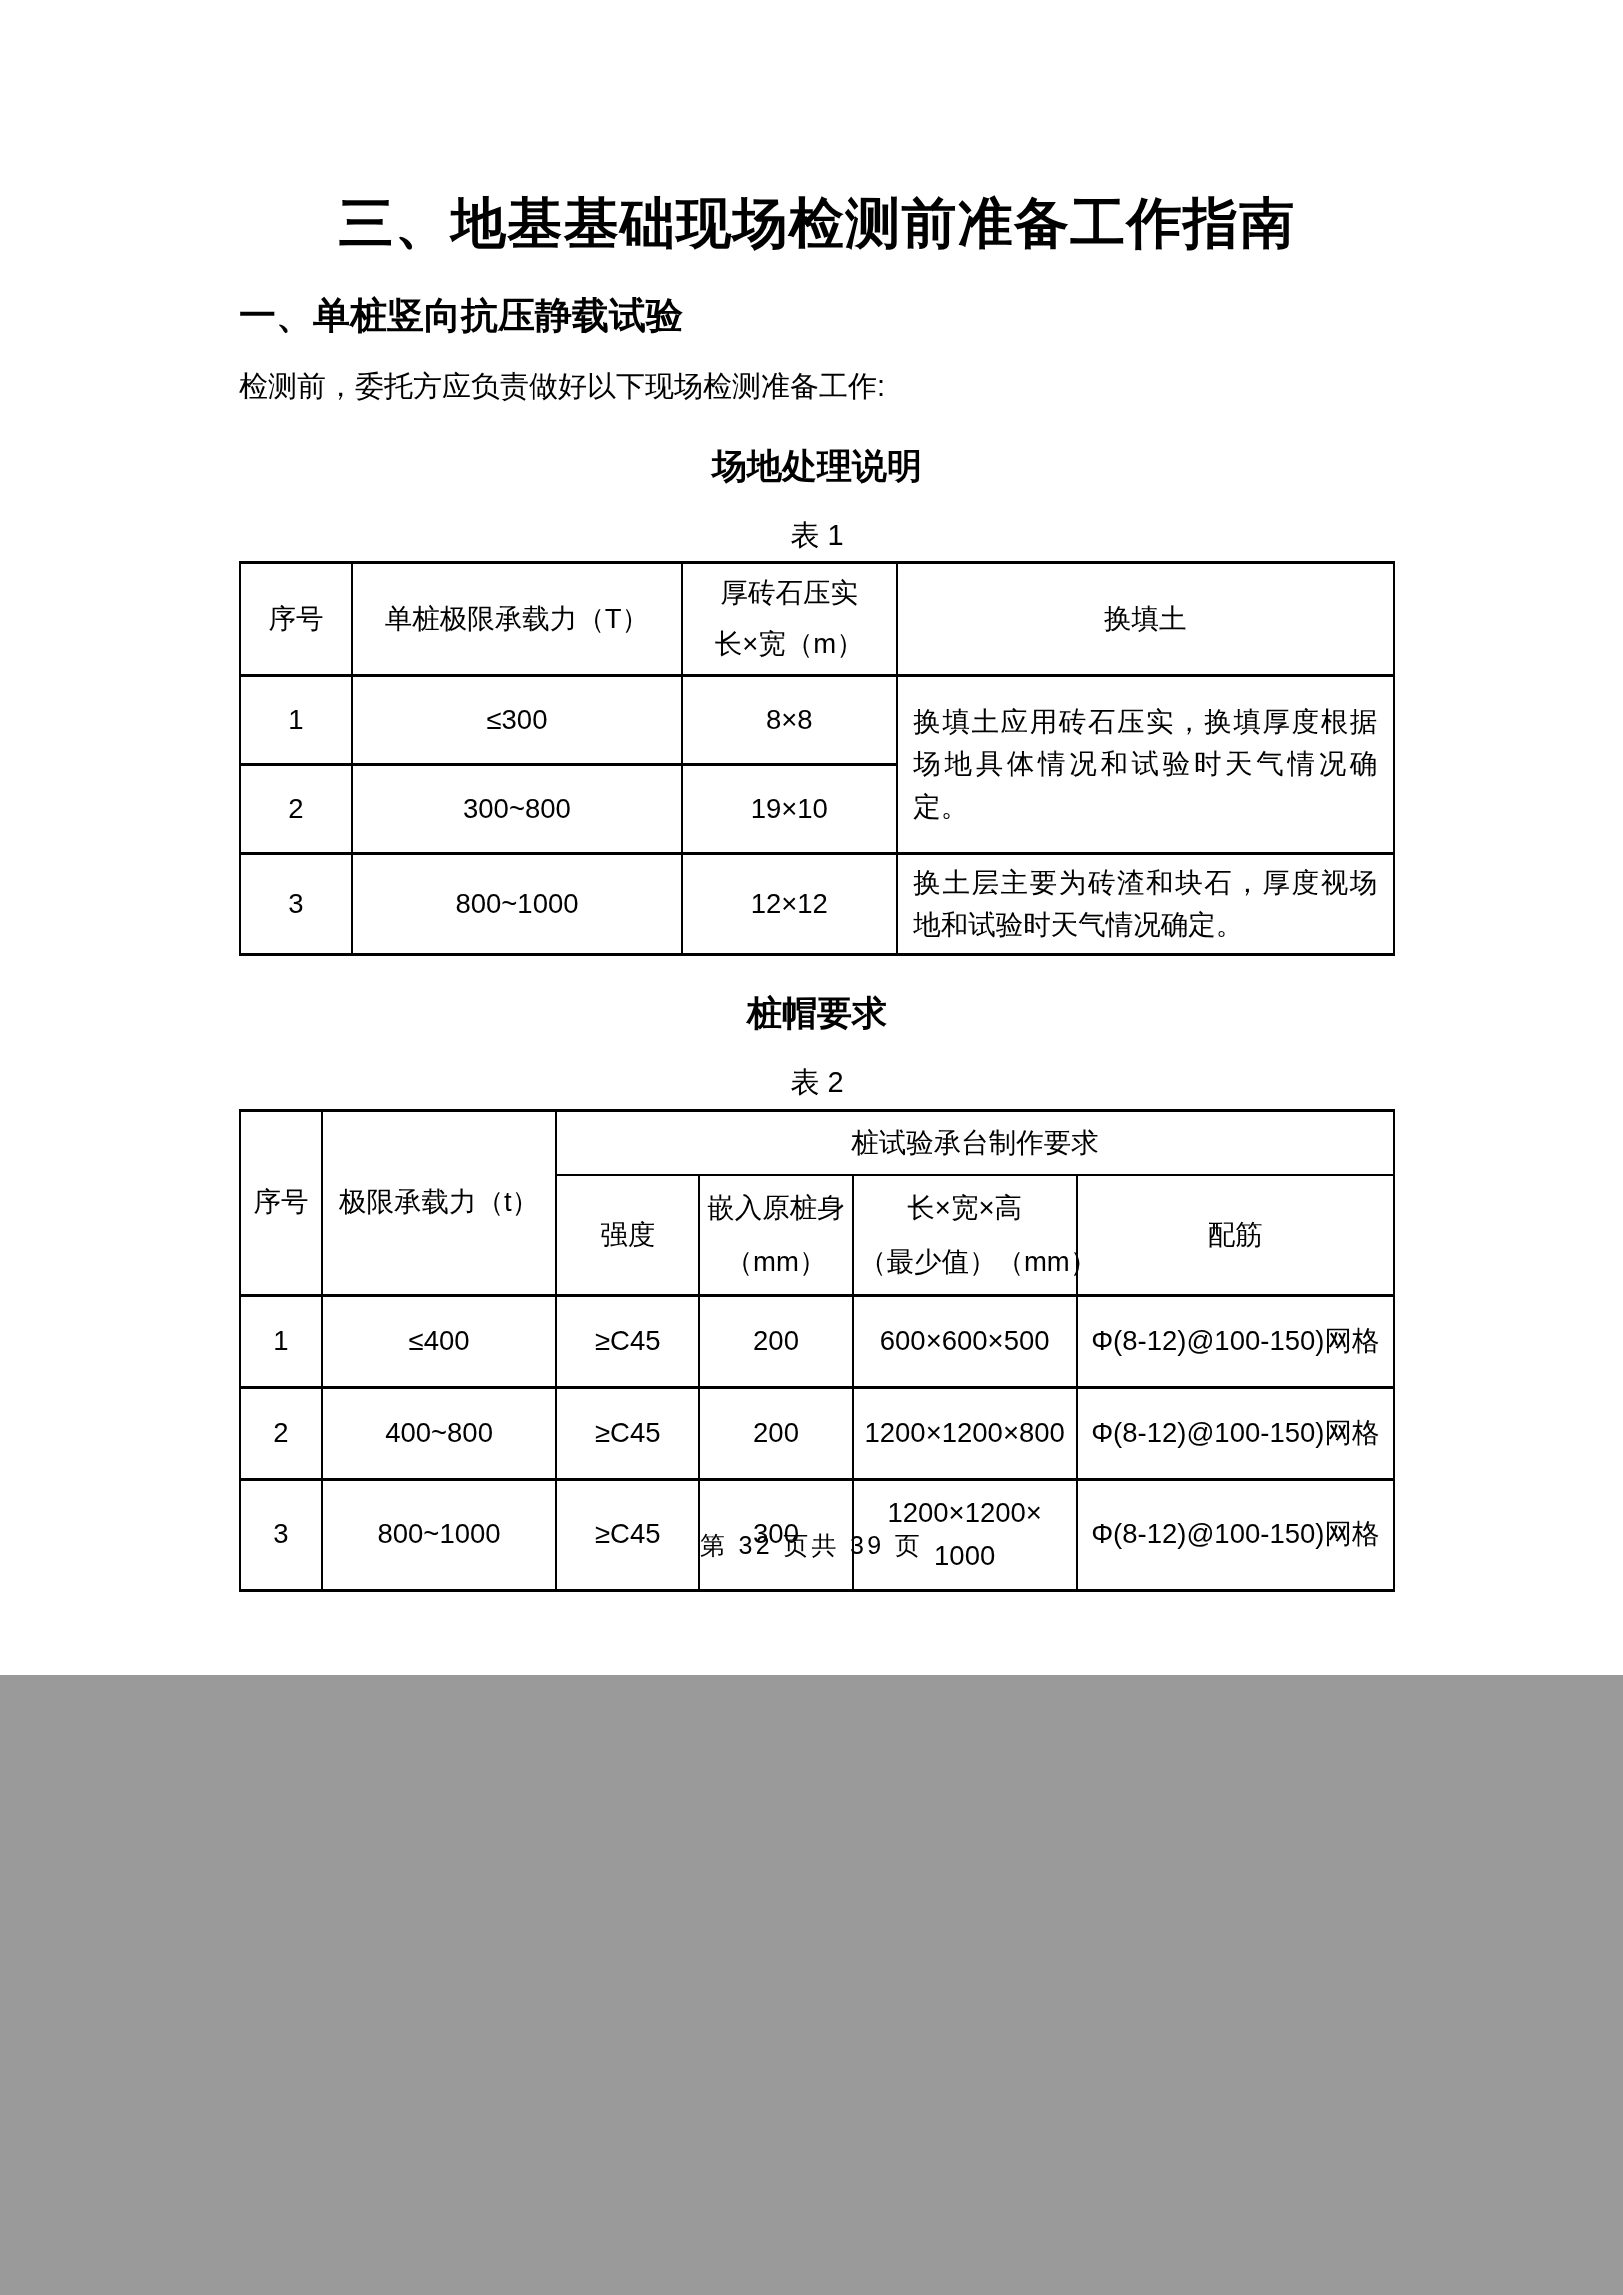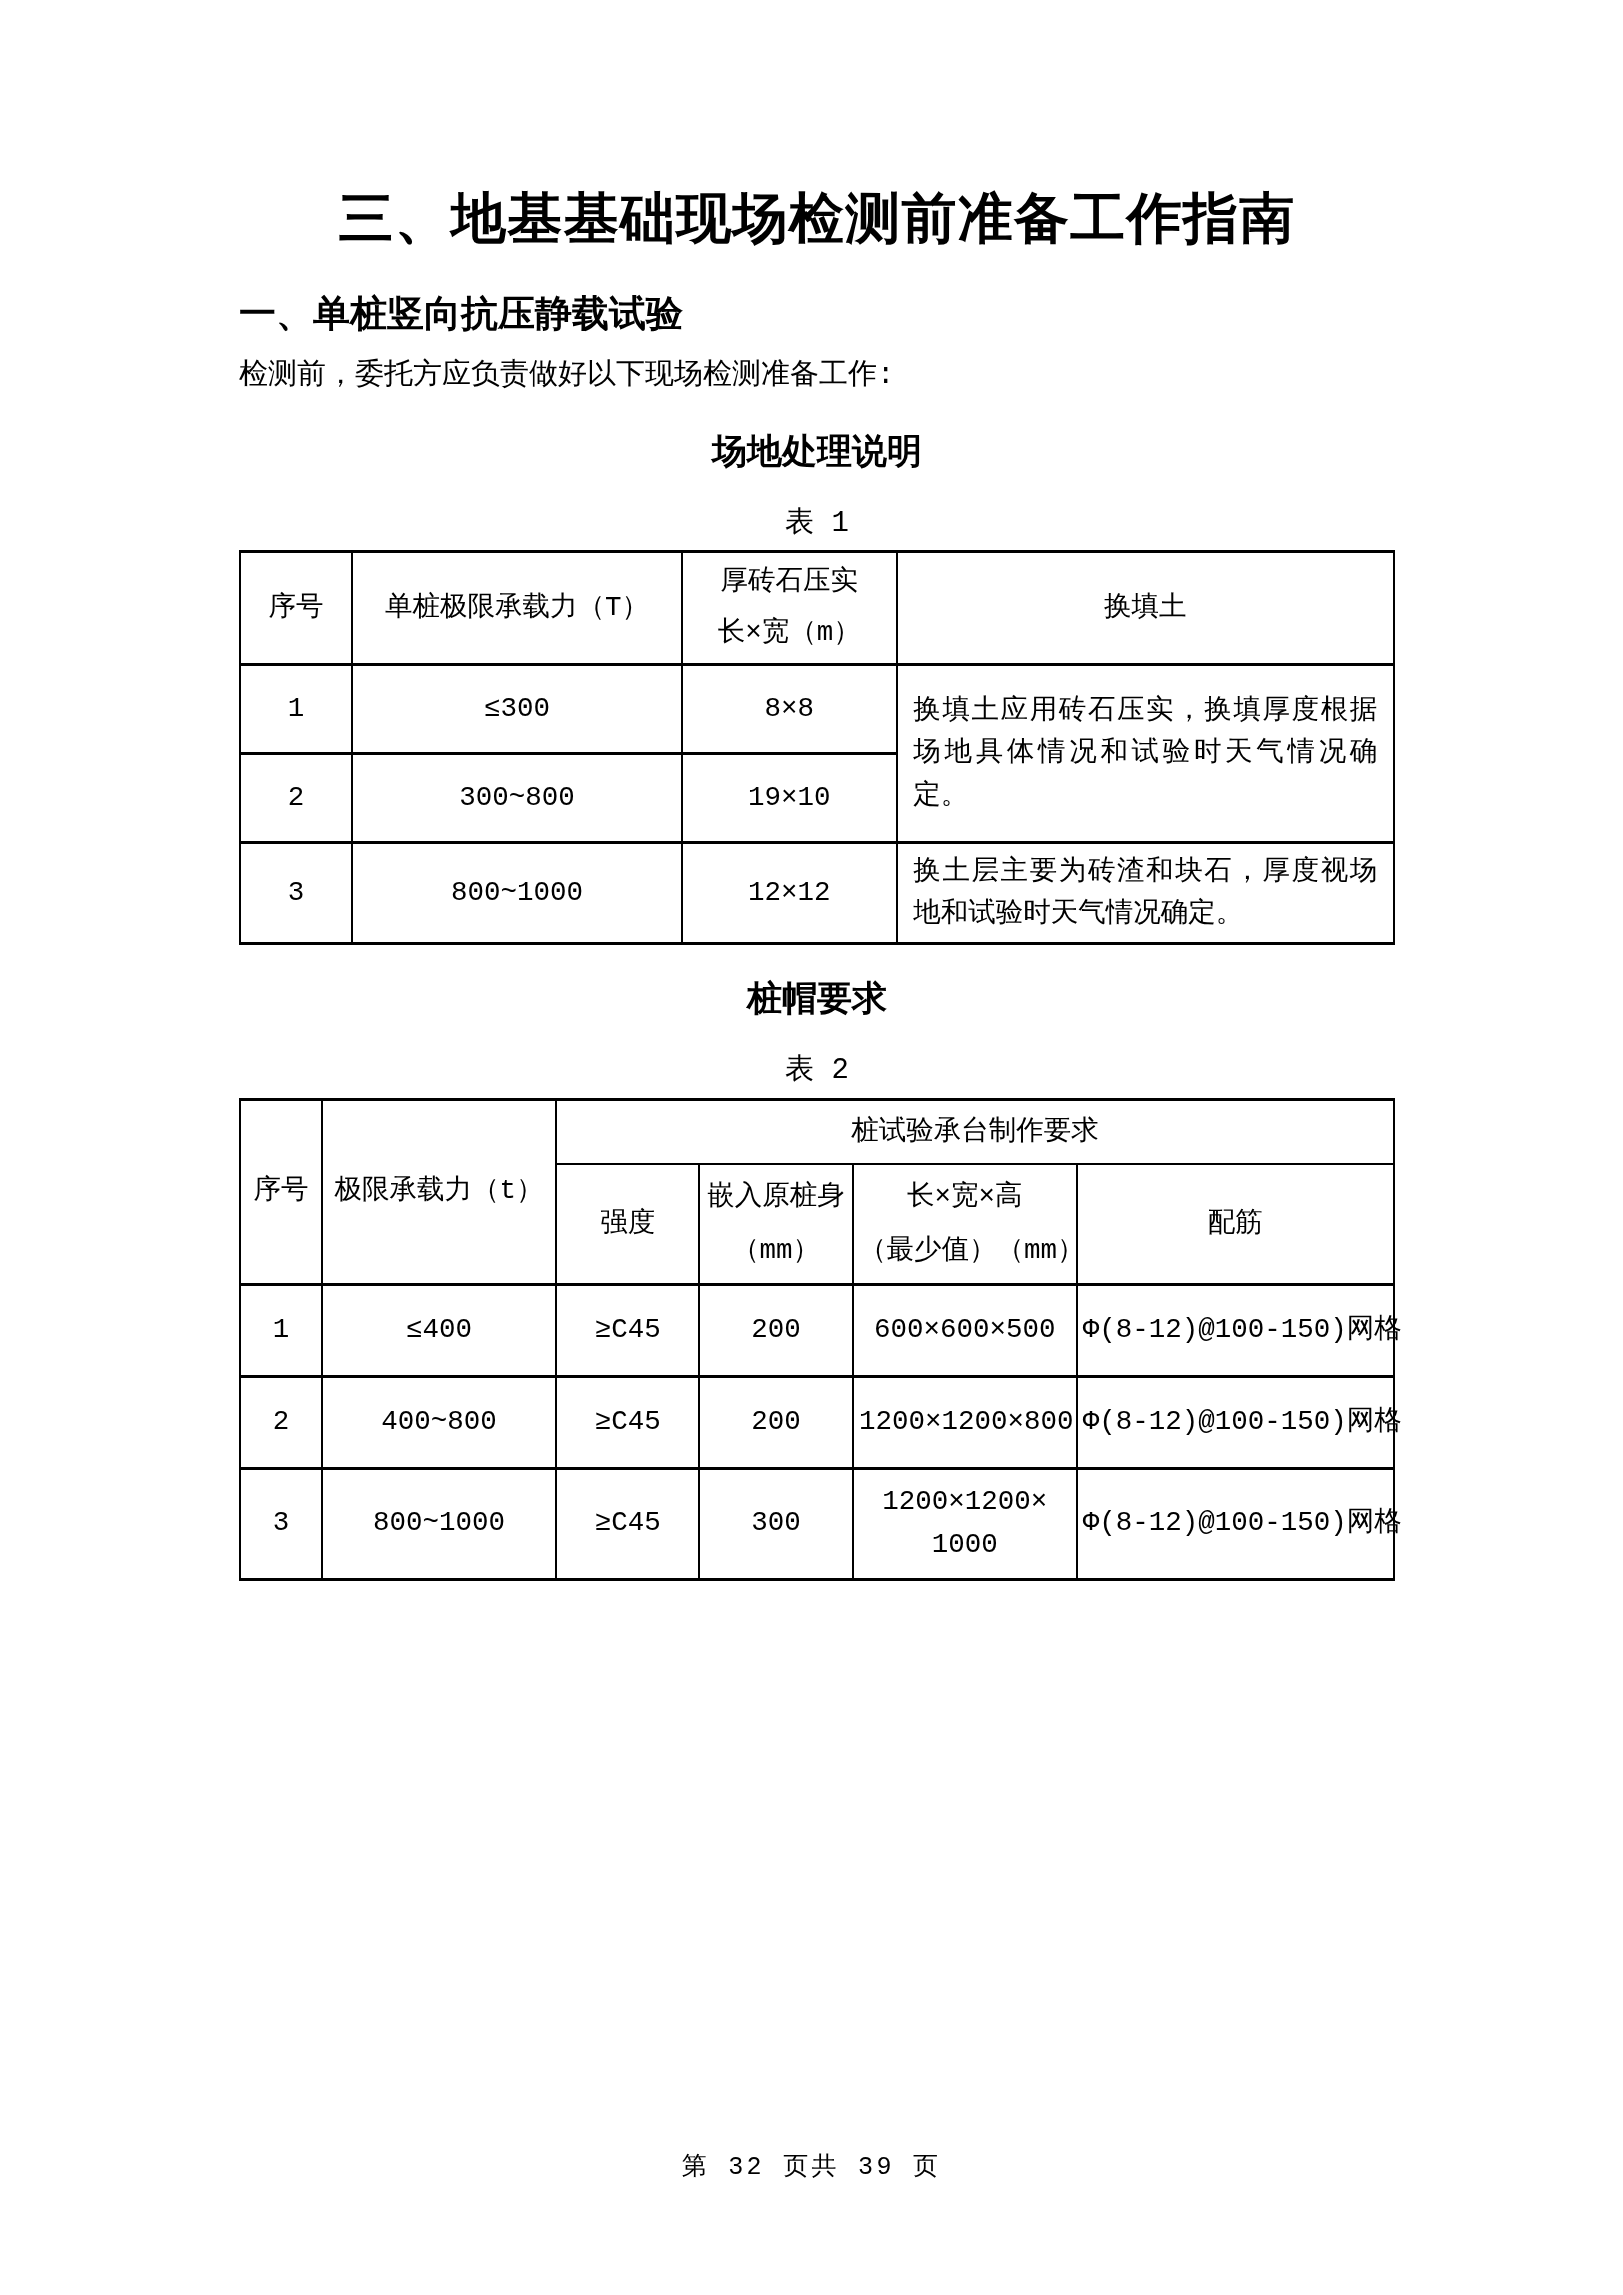--- a/index.html
+++ b/index.html
@@ -1,23 +1,23 @@
 <!DOCTYPE html>
 <html style="font-size:10.5px"><head>
 <meta charset="utf-8">
 <style>
   html, body { margin: 0; padding: 0; background: #9a9a9a; }
   .page {
     position: relative;
     width: 1623px;
-    height: 2295px;
+    height: 1675px;
     margin: 0 auto;
     background: #ffffff;
     color: #000000;
-    font-family: Liberation Mono, monospace;
+    font-family: Liberation Sans, sans-serif;
     overflow: hidden;
   }
   .content {
     position: absolute;
     left: 239px;
     top: 0;
     width: 1156px;
   }
   .title {
     margin: 190px 0 0 0;
@@ -33,21 +33,21 @@
     font-weight: 700;
     line-height: 1.25;
     text-align: left;
   }
   .body-par {
     margin: 0;
     font-size: 29px;
     line-height: 1.5;
     text-align: justify;
   }
-  .intro { margin-top: 15px; }
+  .intro { margin-top: 26px; }
   .pile-head { margin-top: 17px; text-indent: 29px; }
   .center-heading {
     margin: 35px 0 0 0;
     font-size: 35px;
     font-weight: 700;
     line-height: 1.25;
     text-align: center;
   }
   .tbl-caption {
     margin: 30px 0 0 0;

